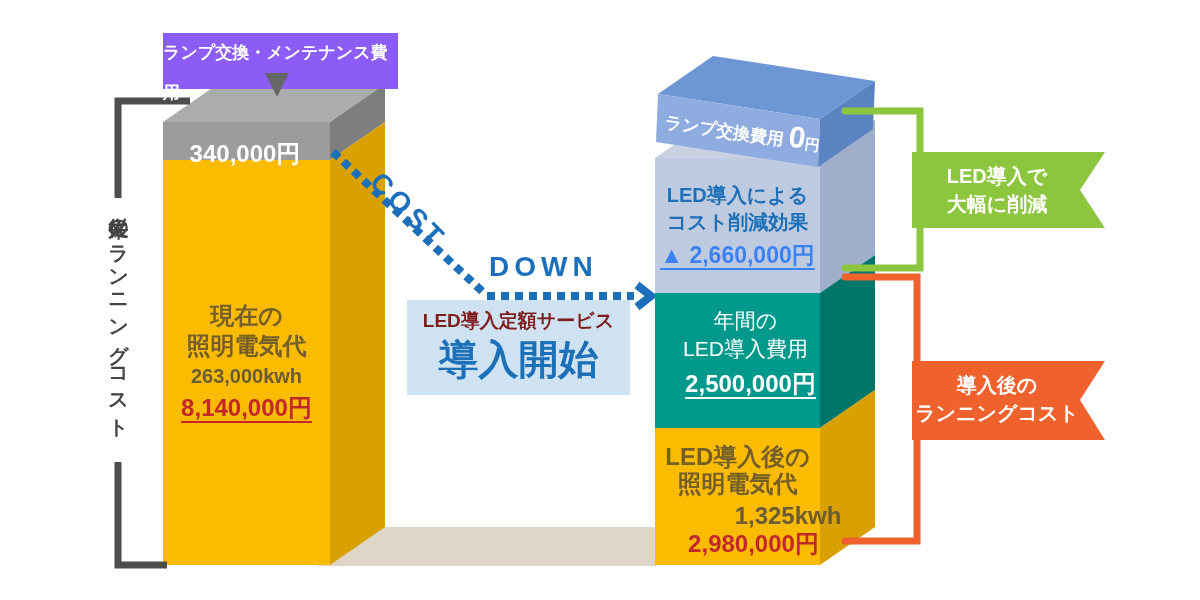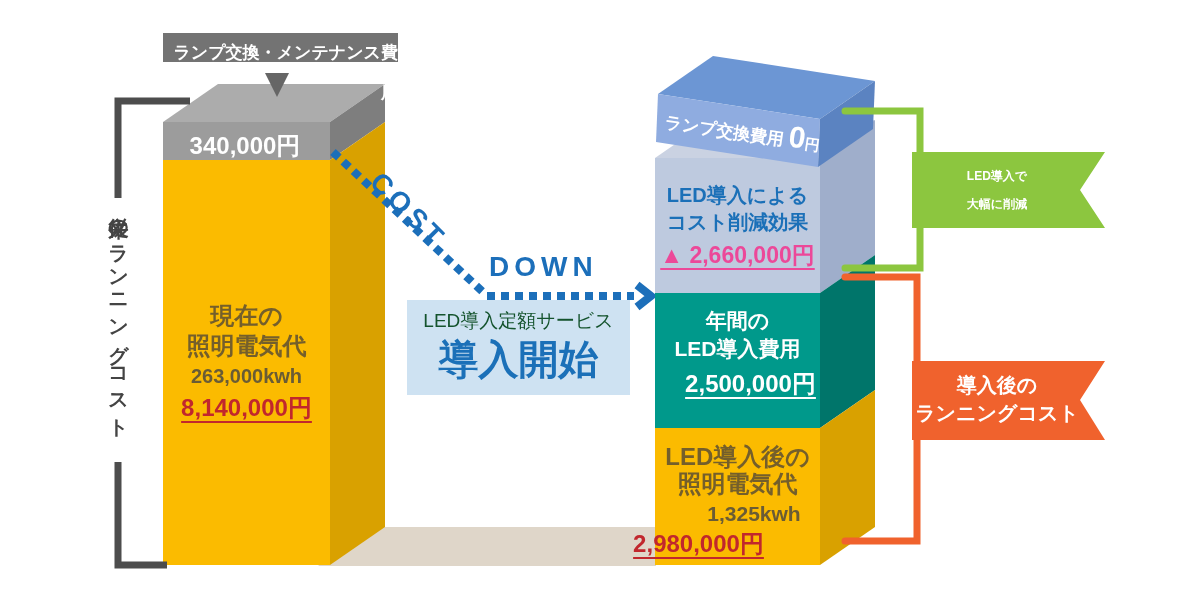--- a/index.html
+++ b/index.html
@@ -5,66 +5,66 @@
   html,body{margin:0;padding:0;background:#ffffff;}
   #stage{
     position:relative;width:1200px;height:600px;overflow:hidden;background:#ffffff;
     font-family:"Liberation Sans","DejaVu Sans",sans-serif;
   }
   #shapes{position:absolute;left:0;top:0;}
   .txt{position:absolute;margin:0;}
   .ctr{text-align:center;}
   
   .callout-box{
-    left:163px;top:33px;width:235px;height:29px;line-height:40px;
-    background:#737373;color:#ffffff;font-size:17px;font-weight:bold;text-align:right;
+    left:163px;top:33px;width:235px;height:56px;line-height:40px;
+    background:#8b5cf6;color:#ffffff;font-size:17px;font-weight:bold;text-align:left;
   }
   .callout-tip{
     position:absolute;left:265px;top:73px;width:0;height:0;
     border-left:12px solid transparent;border-right:12px solid transparent;
     border-top:24px solid #666666;
   }
-  .cap-value{left:163px;top:130px;width:164px;color:#ffffff;font-size:24px;font-weight:bold;}
+  .cap-value{left:163px;top:138px;width:164px;color:#ffffff;font-size:24px;font-weight:bold;}
   .left-title{left:163px;top:289px;width:167px;color:#745F2B;font-size:24px;font-weight:bold;line-height:30px;margin-top:12px;}
   .left-kwh{left:163px;top:365px;width:167px;color:#6A5C35;font-size:20px;font-weight:bold;}
   .left-cost{left:163px;top:392px;width:167px;color:#C1272D;font-size:24px;font-weight:bold;
     text-decoration:underline;text-underline-offset:5px;}
   .vlabel{
     left:103px;top:202px;height:260px;width:30px;
     writing-mode:vertical-rl;color:#444444;font-size:20px;font-weight:bold;letter-spacing:2px;
   }
   
   .cost-word{
     left:386px;top:166px;color:#1C6FBA;font-size:28px;font-weight:bold;letter-spacing:4px;
     transform:rotate(45deg);transform-origin:left top;white-space:nowrap;
   }
   .down-word{left:489px;top:251px;color:#1C6FBA;font-size:28px;font-weight:bold;letter-spacing:5px;text-align:center;}
   
   .service-box{left:407px;top:300px;width:223px;height:95px;background:#CEE2F2;}
-  .service-l1{left:407px;top:308px;width:223px;color:#14532d;font-size:19px;font-weight:normal;}
+  .service-l1{left:407px;top:308px;width:223px;color:#7f1d1d;font-size:19px;font-weight:bold;}
   .service-l2{left:407px;top:332px;width:223px;color:#1B70B8;font-size:40px;font-weight:bold;}
   
   .slab-text{
     left:668px;top:101px;width:170px;color:#ffffff;font-weight:bold;white-space:nowrap;
     transform:rotate(8.5deg);transform-origin:left top;font-size:17px;
   }
   .slab-text .zero{font-size:30px;}
   .slab-text .unit{font-size:15px;}
   .red-lines{left:655px;top:182px;width:165px;color:#1B70B8;font-size:20px;font-weight:bold;line-height:27px;}
-  .red-value{left:655px;top:240px;width:165px;color:#ec4899;font-size:23px;font-weight:bold;
+  .red-value{left:655px;top:240px;width:165px;color:#3b82f6;font-size:23px;font-weight:bold;
     text-decoration:underline;text-underline-offset:5px;}
-  .annual-lines{left:655px;top:307px;width:165px;color:#ffffff;font-size:21px;font-weight:bold;line-height:28px;}
+  .annual-lines{left:655px;top:307px;width:165px;color:#ffffff;font-size:21px;font-weight:normal;line-height:28px;padding-left:8px;}
   .annual-value{left:655px;top:368px;width:191px;color:#ffffff;font-size:24px;font-weight:bold;
     text-decoration:underline;text-underline-offset:5px;}
   .after-lines{left:655px;top:443px;width:165px;color:#745F2B;font-size:24px;font-weight:bold;line-height:27px;}
-  .after-kwh{left:655px;top:502px;width:198px;color:#6A5C35;font-size:21px;font-weight:bold;}
-  .after-value{left:616px;top:528px;width:165px;color:#C1272D;font-size:24px;font-weight:bold;
-    text-decoration:underline;text-underline-offset:5px;}
+  .after-kwh{left:655px;top:502px;width:198px;color:#6A5C35;font-size:24px;font-weight:bold;padding-left:34px;}
+  .after-value{left:655px;top:528px;width:165px;color:#C1272D;font-size:24px;font-weight:bold;
+    text-underline-offset:5px;padding-left:16px;}
   
-  .ribbon-green-text{left:912px;top:162px;width:170px;color:#ffffff;font-size:12px;font-weight:bold;line-height:28px;}
+  .ribbon-green-text{left:912px;top:162px;width:170px;color:#ffffff;font-size:20px;font-weight:bold;line-height:28px;}
   .ribbon-orange-text{left:912px;top:371px;width:170px;color:#ffffff;font-size:20px;font-weight:bold;line-height:28px;}
 </style>
 </head>
 <body>
 
 <div id="stage">
 
   <svg id="shapes" width="1200" height="600" viewBox="0 0 1200 600">
 
     <polygon points="318,566 366,527 656,527 656,566" fill="#DFD6C9"></polygon>

